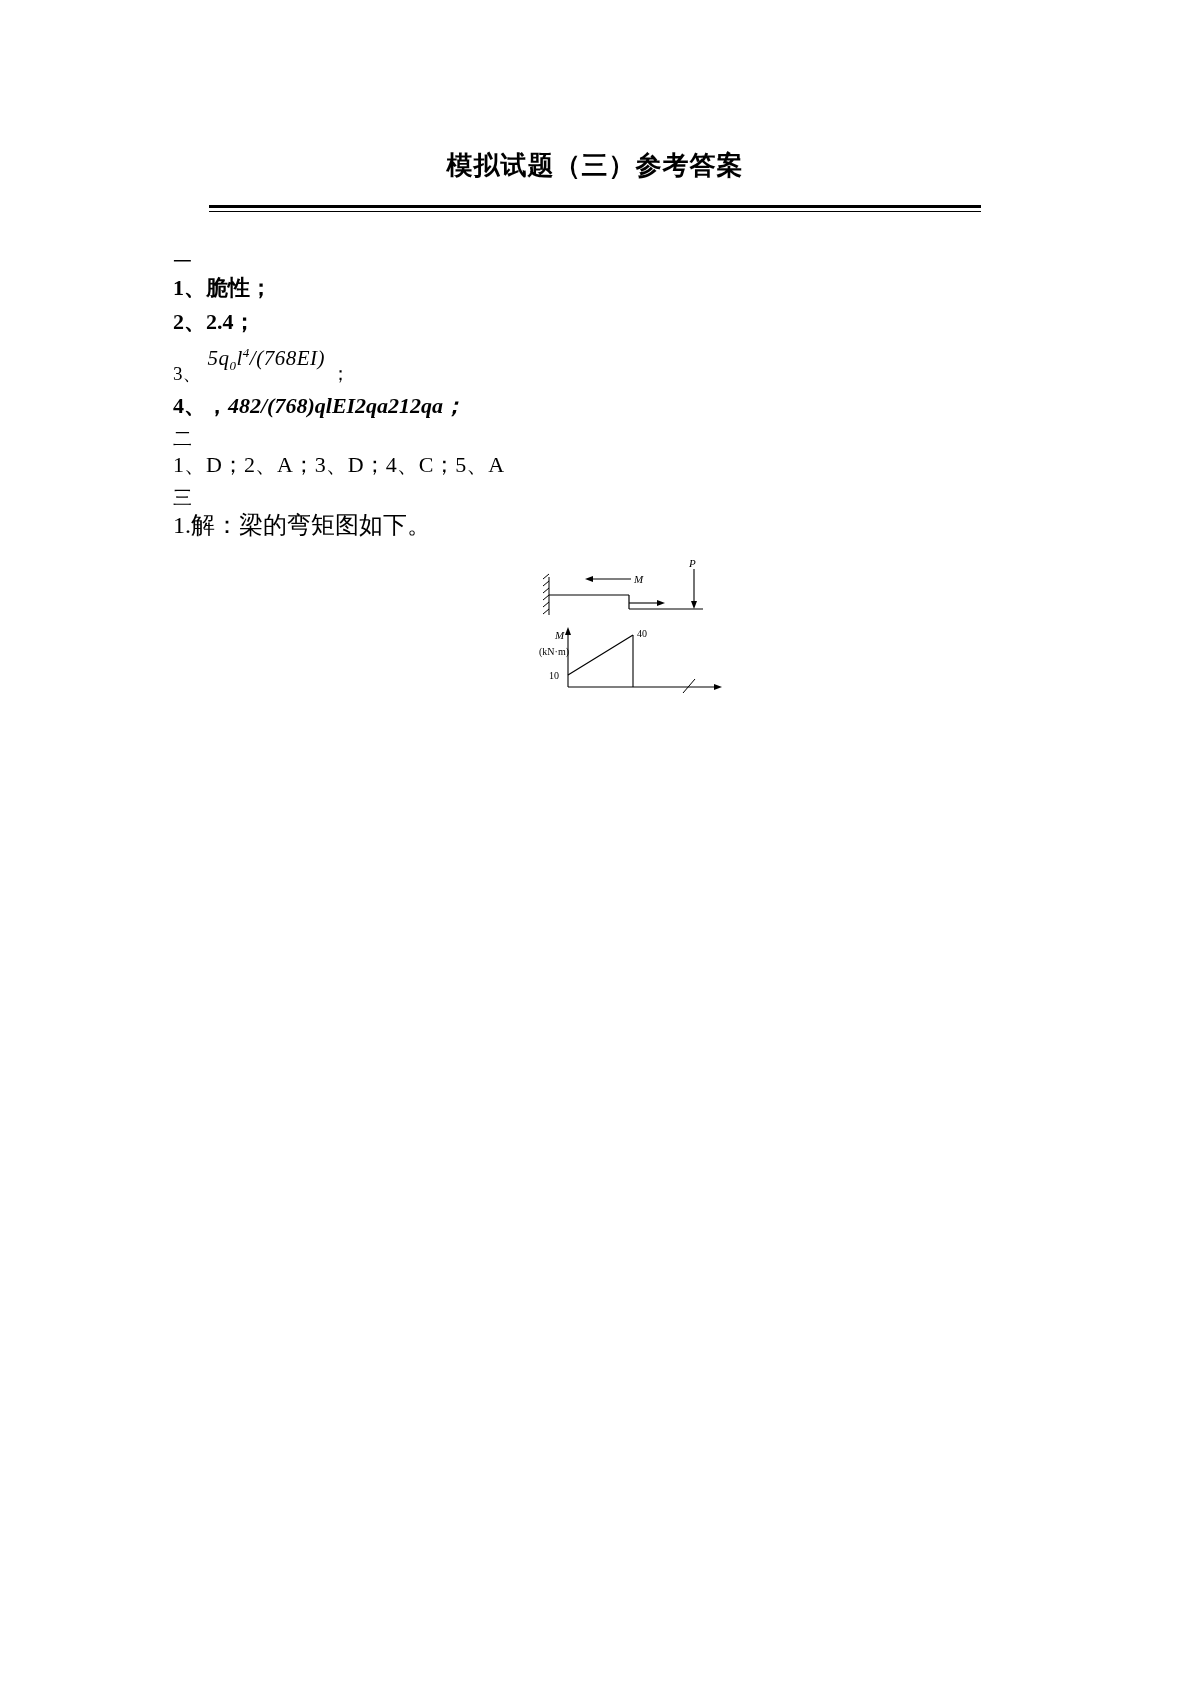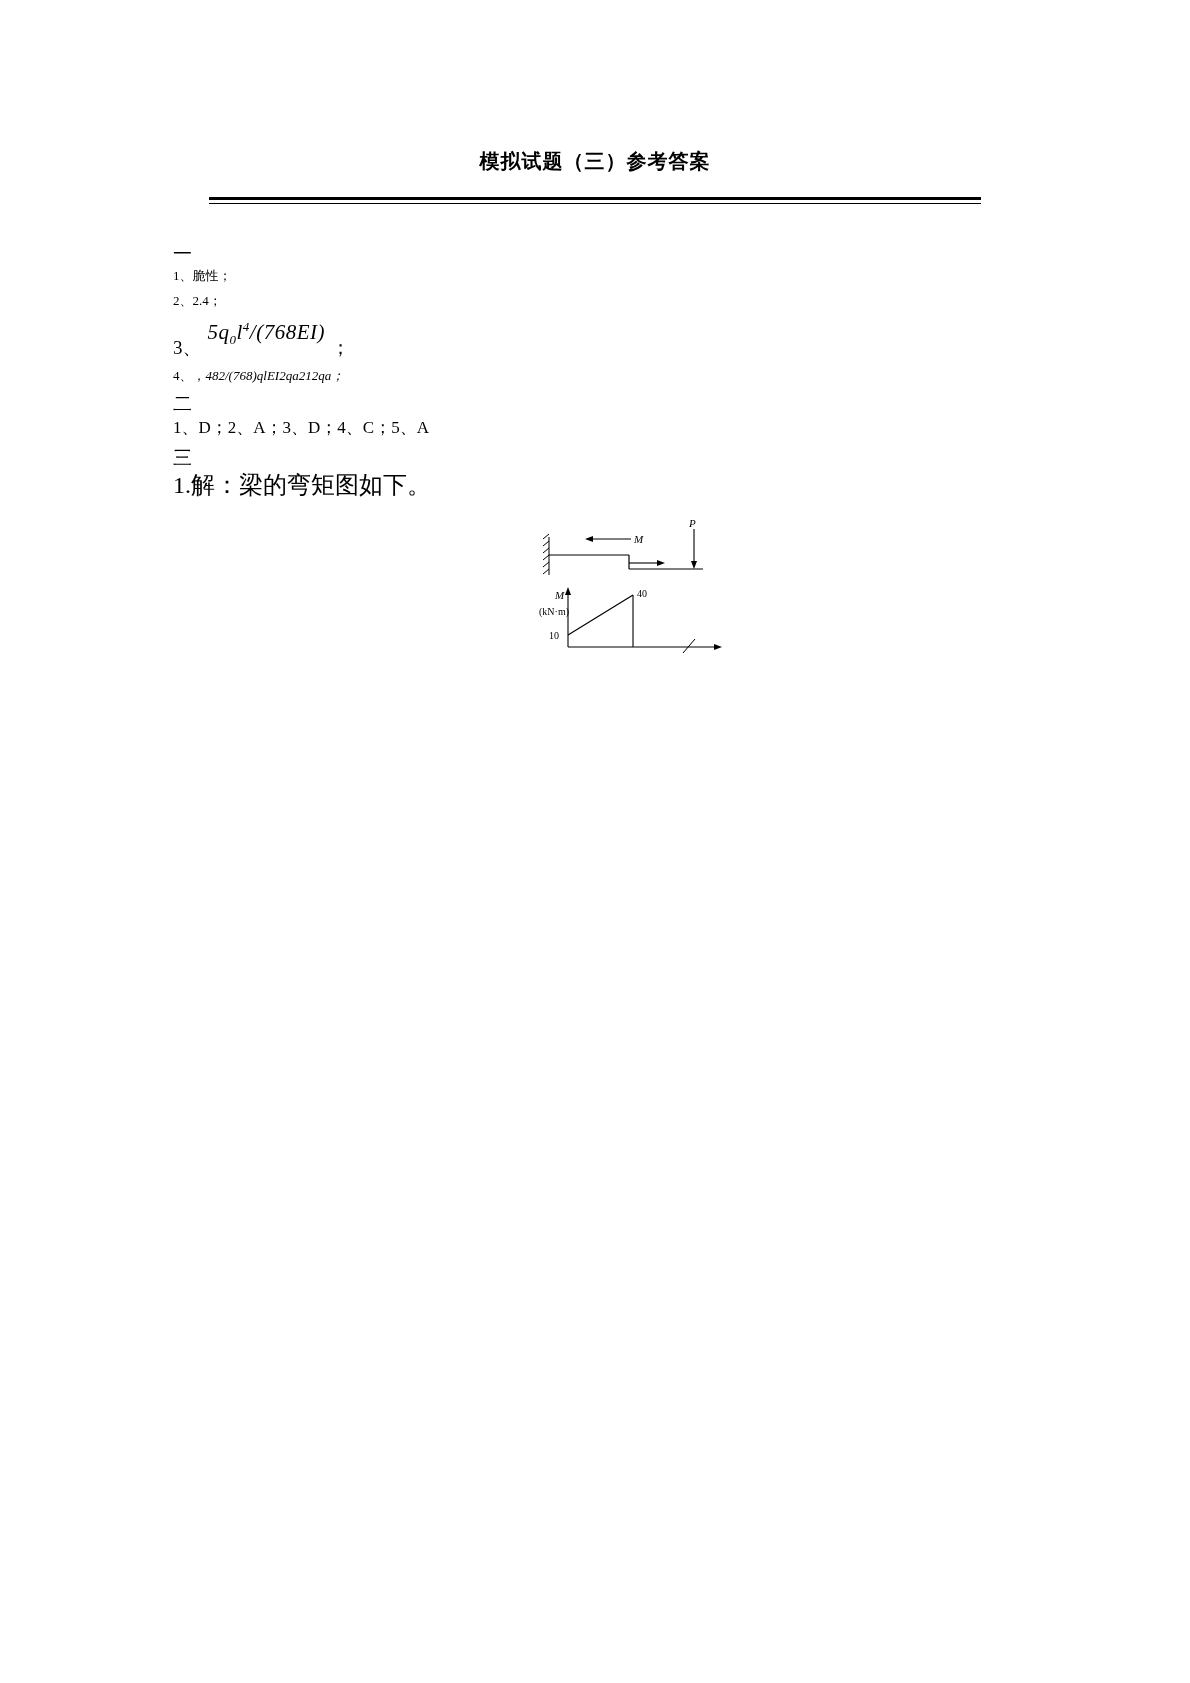--- a/index.html
+++ b/index.html
@@ -17,21 +17,21 @@
   .page {
     position: relative;
     width: 1190px;
     height: 1683px;
     box-sizing: border-box;
   }
   .doc-title {
     text-align: center;
     font-family: "Liberation Sans", sans-serif;
     font-weight: bold;
-    font-size: 20px;
+    font-size: 26px;
     letter-spacing: 1px;
     margin: 0;
     padding-top: 148px;
   }
   .rule-wrap {
     margin: 22px auto 0 auto;
     width: 772px;
   }
   .rule-thick {
     border-top: 3px solid #000;
@@ -49,22 +49,23 @@
     font-size: 19px;
     line-height: 1.0;
   }
   .section-head {
     font-size: 19px;
     margin: 4px 0 6px 0;
     letter-spacing: 1px;
   }
   .line {
     margin: 0 0 12px 0;
-    font-size: 13px;
+    font-size: 22px;
     white-space: nowrap;
+    font-weight: bold;
   }
   .line-formula {
     display: flex;
     align-items: center;
     margin: 0 0 10px 0;
     min-height: 40px;
   }
   .num-label {
     font-size: 19px;
     align-self: flex-end;
@@ -94,21 +95,21 @@
     align-self: flex-end;
     padding-bottom: 2px;
   }
   .ital {
     font-style: italic;
   }
   .section-two, .section-three {
     letter-spacing: 2px;
   }
   .answer-line {
-    font-size: 17px;
+    font-size: 22px;
     margin: 0 0 12px 0;
   }
   .solve-line {
     font-size: 24px;
     margin: 0 0 6px 0;
   }
   .figure-wrap {
     position: relative;
     margin-top: 20px;
     margin-left: 360px;

